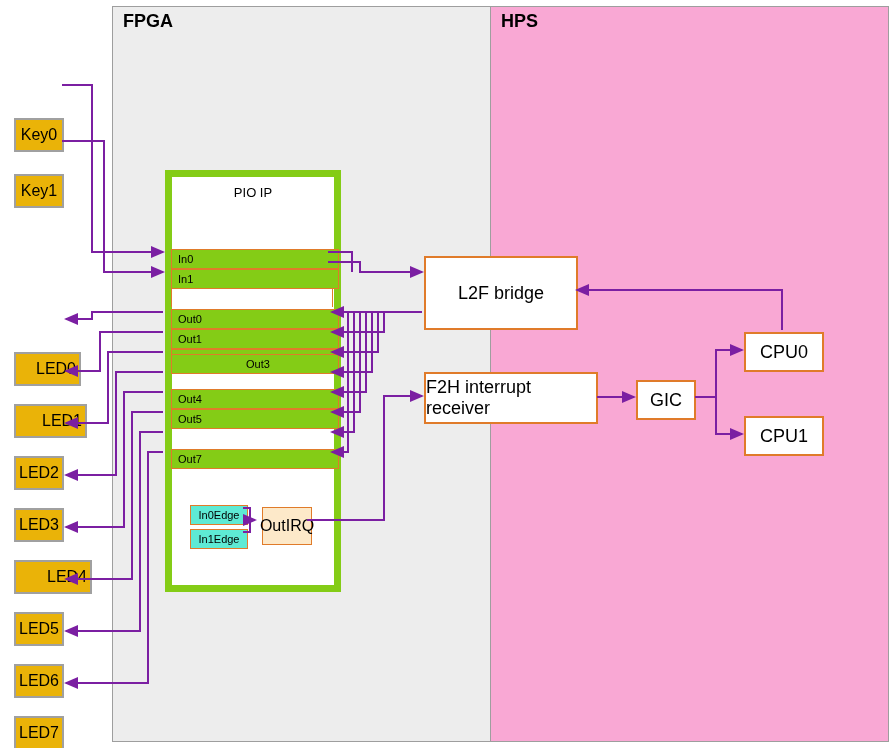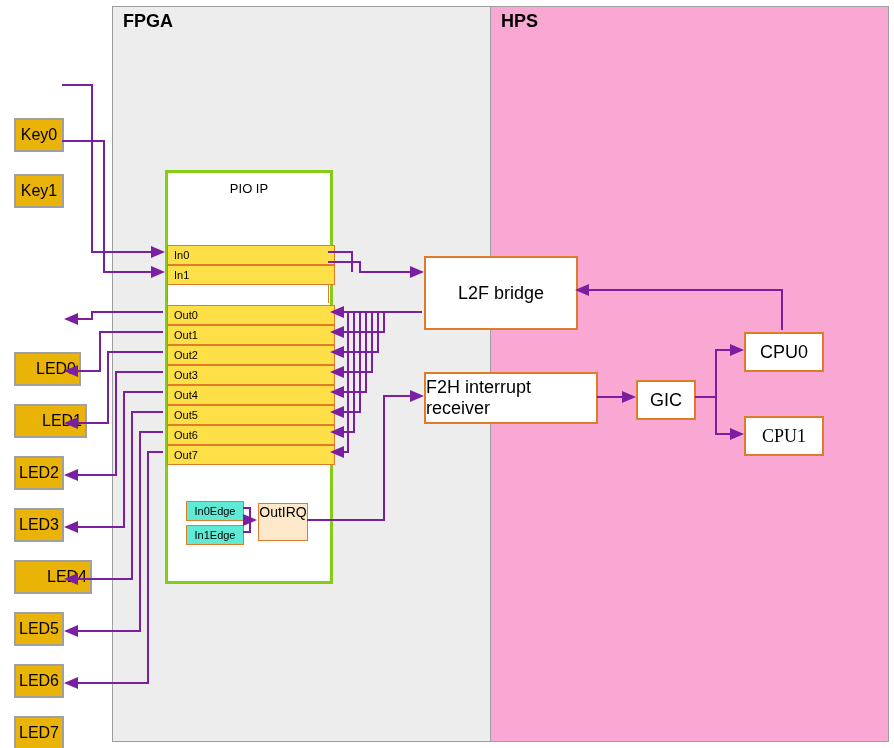--- a/index.html
+++ b/index.html
@@ -4,28 +4,28 @@
 <style>
   html,body{margin:0;padding:0;}
   body{background:#fff;font-family:"Segoe UI",Arial,sans-serif;font-size:13px;color:#000;}
   #stage{position:relative;width:894px;height:748px;}
   .region{position:absolute;border:1px solid #9e9e9e;}
   .region-title{position:absolute;top:4px;left:10px;font-weight:700;font-size:18px;}
   .io-box{position:absolute;width:46px;height:30px;border:2px solid #a0a0a0;background:#eab308;
           display:flex;align-items:center;justify-content:center;font-size:16px;margin-top:48px;}
   .hps-box{position:absolute;border:2.5px solid #e07b2a;background:#fff;
            display:flex;align-items:center;justify-content:center;font-size:18px;}
-  .pio-outer{position:absolute;border:3px solid #84cc16;background:#fff;}
+  .pio-outer{position:absolute;border:7px solid #84cc16;background:#fff;}
   .pio-title{position:absolute;top:8px;left:0;right:0;text-align:center;font-size:13px;}
-  .port{position:absolute;left:-1px;width:160px;height:18px;border:1px solid #e07b2a;background:#fde047;
+  .port{position:absolute;left:-1px;width:160px;height:18px;border:1px solid #e07b2a;background:#84cc16;
         font-size:11px;padding-left:6px;line-height:18px;}
   .edge-box{position:absolute;width:56px;height:18px;border:1px solid #e07b2a;background:#5eead4;
             font-size:11px;text-align:center;line-height:18px;}
   .outirq{position:absolute;width:48px;height:36px;border:1px solid #e07b2a;background:#fde9c9;
-          font-size:14px;display:flex;justify-content:center;}
+          font-size:16px;display:flex;align-items:center;justify-content:center;}
   .spacer-row{position:absolute;left:-1px;width:160px;height:18px;border-left:1px solid #e07b2a;
               border-right:1px solid #e07b2a;background:#fff;}
   svg{position:absolute;left:0;top:0;pointer-events:none;}
   .wire{stroke:#7b1fa2;stroke-width:2;fill:none;}
   .arrow{fill:#7b1fa2;}
 </style>
 </head>
 <body>
 
 <div id="stage">
@@ -72,24 +72,23 @@
   <div class="pio-outer" style="left:165px;top:170px;width:162px;height:408px;">
     <div class="pio-title">PIO IP</div>
 
     <div class="port" style="top:72px;">In0</div>
     <div class="port" style="top:92px;">In1</div>
     <div class="spacer-row" style="top:112px;"></div>
 
     <div class="port" style="top:132px;">Out0</div>
     <div class="port" style="top:152px;">Out1</div>
     <div class="port" style="top:172px;">Out2</div>
-    <div class="port" style="top:192px;">Out3</div>
+    <div class="port" style="top:177px;text-align:center;">Out3</div>
     <div class="port" style="top:212px;">Out4</div>
     <div class="port" style="top:232px;">Out5</div>
-    <div class="port" style="top:252px;">Out6</div>
     <div class="port" style="top:272px;">Out7</div>
 
     <div class="edge-box" style="left:18px;top:328px;">In0Edge</div>
     <div class="edge-box" style="left:18px;top:352px;">In1Edge</div>
     <div class="outirq" style="left:90px;top:330px;">
       <span>OutIRQ</span>
       </div>
   </div>
 
   <div class="hps-box" style="left:424px;top:256px;width:150px;height:70px;">
@@ -97,21 +96,21 @@
     </div>
   <div class="hps-box" style="left:424px;top:372px;width:170px;height:48px;">
     <span>F2H interrupt receiver</span>
     </div>
   <div class="hps-box" style="left:636px;top:380px;width:56px;height:36px;">
     <span>GIC</span>
     </div>
   <div class="hps-box" style="left:744px;top:332px;width:76px;height:36px;">
     <span>CPU0</span>
     </div>
-  <div class="hps-box" style="left:744px;top:416px;width:76px;height:36px;font-family:Liberation Serif, serif;">
+  <div class="hps-box" style="left:744px;top:416px;width:76px;height:36px;">
     <span>CPU1</span>
     </div>
 
   <svg width="894" height="748">
     <defs>
       <marker id="ah" markerWidth="8" markerHeight="8" refX="6" refY="3" orient="auto">
         <path d="M0,0 L7,3 L0,6 z" class="arrow"></path>
       </marker>
     </defs>
 

